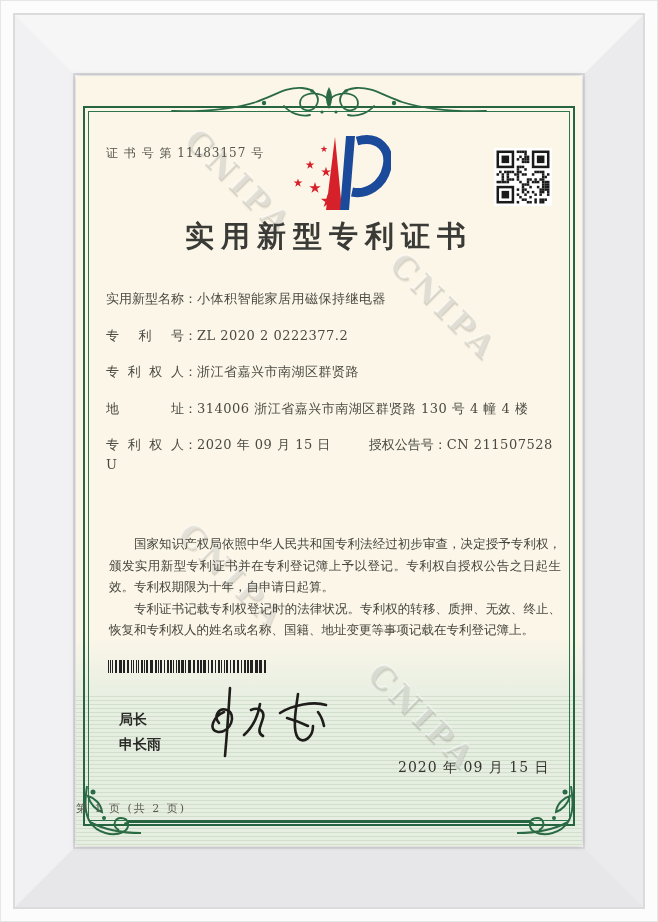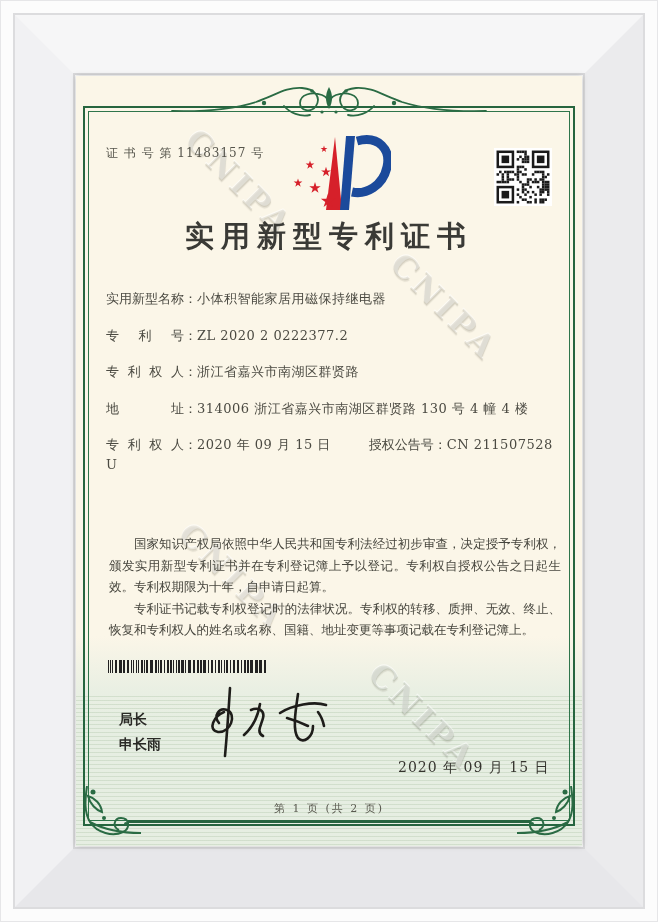--- a/index.html
+++ b/index.html
@@ -49,21 +49,21 @@
   .val{vertical-align:top;letter-spacing:.5px;}
   .pair2{margin-left:38px;}
   .body-text{position:absolute;left:33px;top:457px;width:452px;font-size:12.5px;line-height:21.5px;
              color:#47463e;text-align:justify;}
   .body-text p{margin:0;text-indent:2em;}
   .barcode{position:absolute;left:32px;top:584px;}
   .director{position:absolute;left:43px;top:631px;font-family:"DejaVu Sans","Liberation Sans",sans-serif;
             font-weight:600;font-size:14px;color:#2a2a26;line-height:25px;}
   .signature{position:absolute;left:118px;top:606px;}
   .issue-date{position:absolute;left:322px;top:683px;font-size:14px;letter-spacing:1px;color:#35342e;}
-  .page-info{position:absolute;left:0;right:0;top:725px;text-align:center;font-size:11px;
+  .page-info{position:absolute;left:0;right:0;top:725px;font-size:11px;
              letter-spacing:2px;color:#5a5a50;}
   svg.deco{display:block;}
 </style>
 </head>
 <body>
 
 <div class="scene">
   <div class="frame-outer"></div>
   <div class="frame-line"></div>
   <div class="frame-face"></div>

